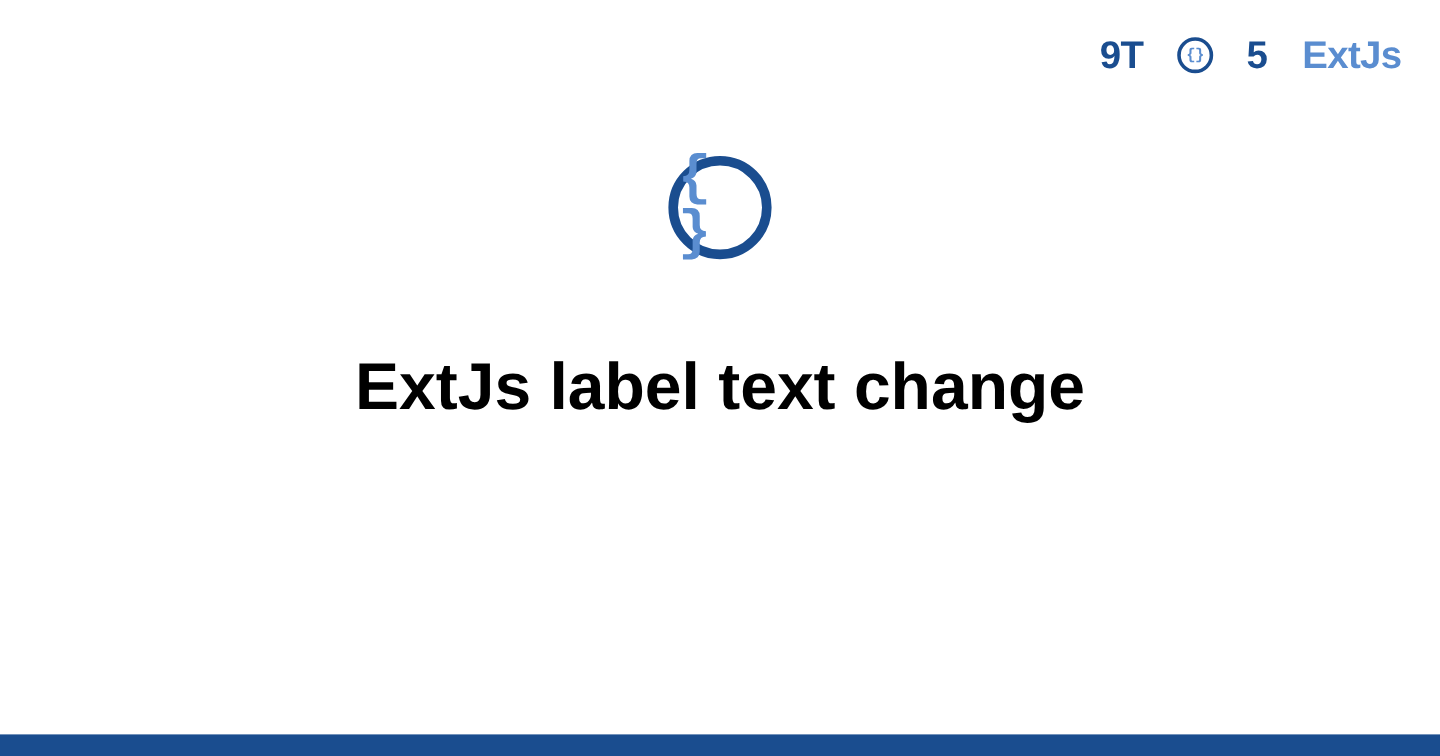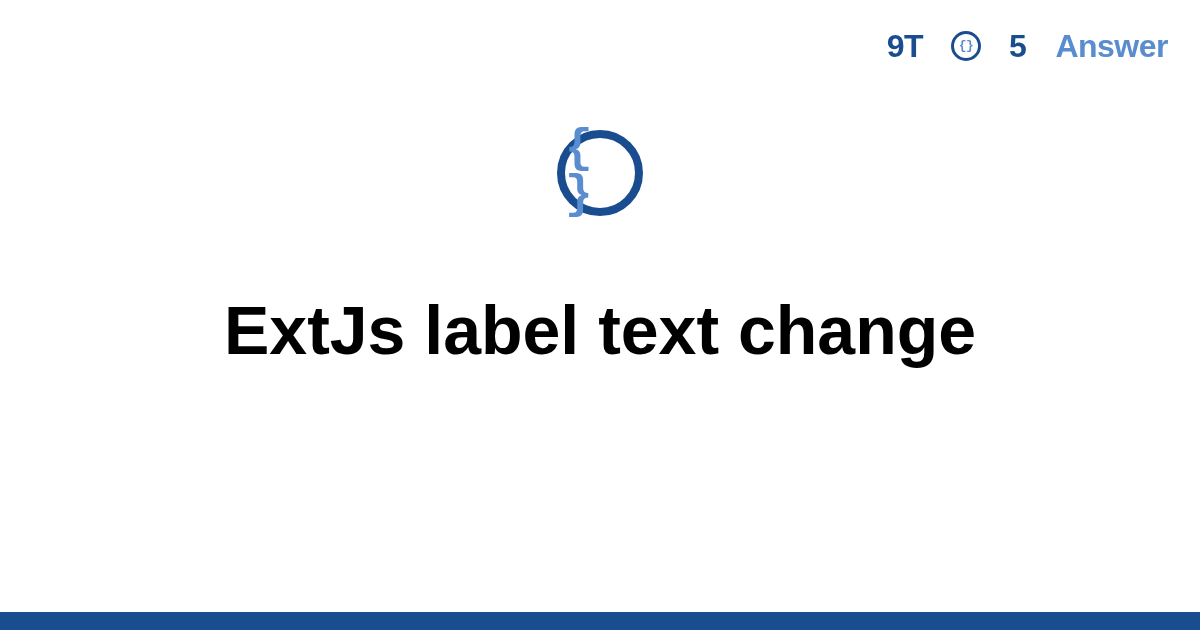--- a/index.html
+++ b/index.html
@@ -81,21 +81,21 @@
       font-size: 46px;
       color: #5a8dd0;
       font-weight: 700;
       font-family: 'Courier New', monospace;
       line-height: 1;
       letter-spacing: -2px;
       position: relative;
       top: -1px;
     }
     .title {
-      font-size: 68px;
+      font-size: 55px;
       font-weight: 700;
       color: #000000;
       text-align: center;
       max-width: 1000px;
       line-height: 1.15;
     }
     .footer-bar {
       position: absolute;
       bottom: 0;
       left: 0;
@@ -106,21 +106,21 @@
   </style>
 </head>
 <body>
 
 <div class="logo">
   <span class="logo-9t">9T</span>
   <span class="logo-o-wrapper">
     <span class="logo-o-inner">{}</span>
   </span>
   <span class="logo-5">5</span>
-  <span class="logo-answer">Answer</span>
+  <span class="logo-answer">ExtJs</span>
 </div>
 
 <div class="center-content">
   <div class="category-icon">
     <span class="category-icon-inner">{ }</span>
   </div>
   <h1 class="title">ExtJs label text change</h1>
 </div>
 
 <div class="footer-bar"></div>

